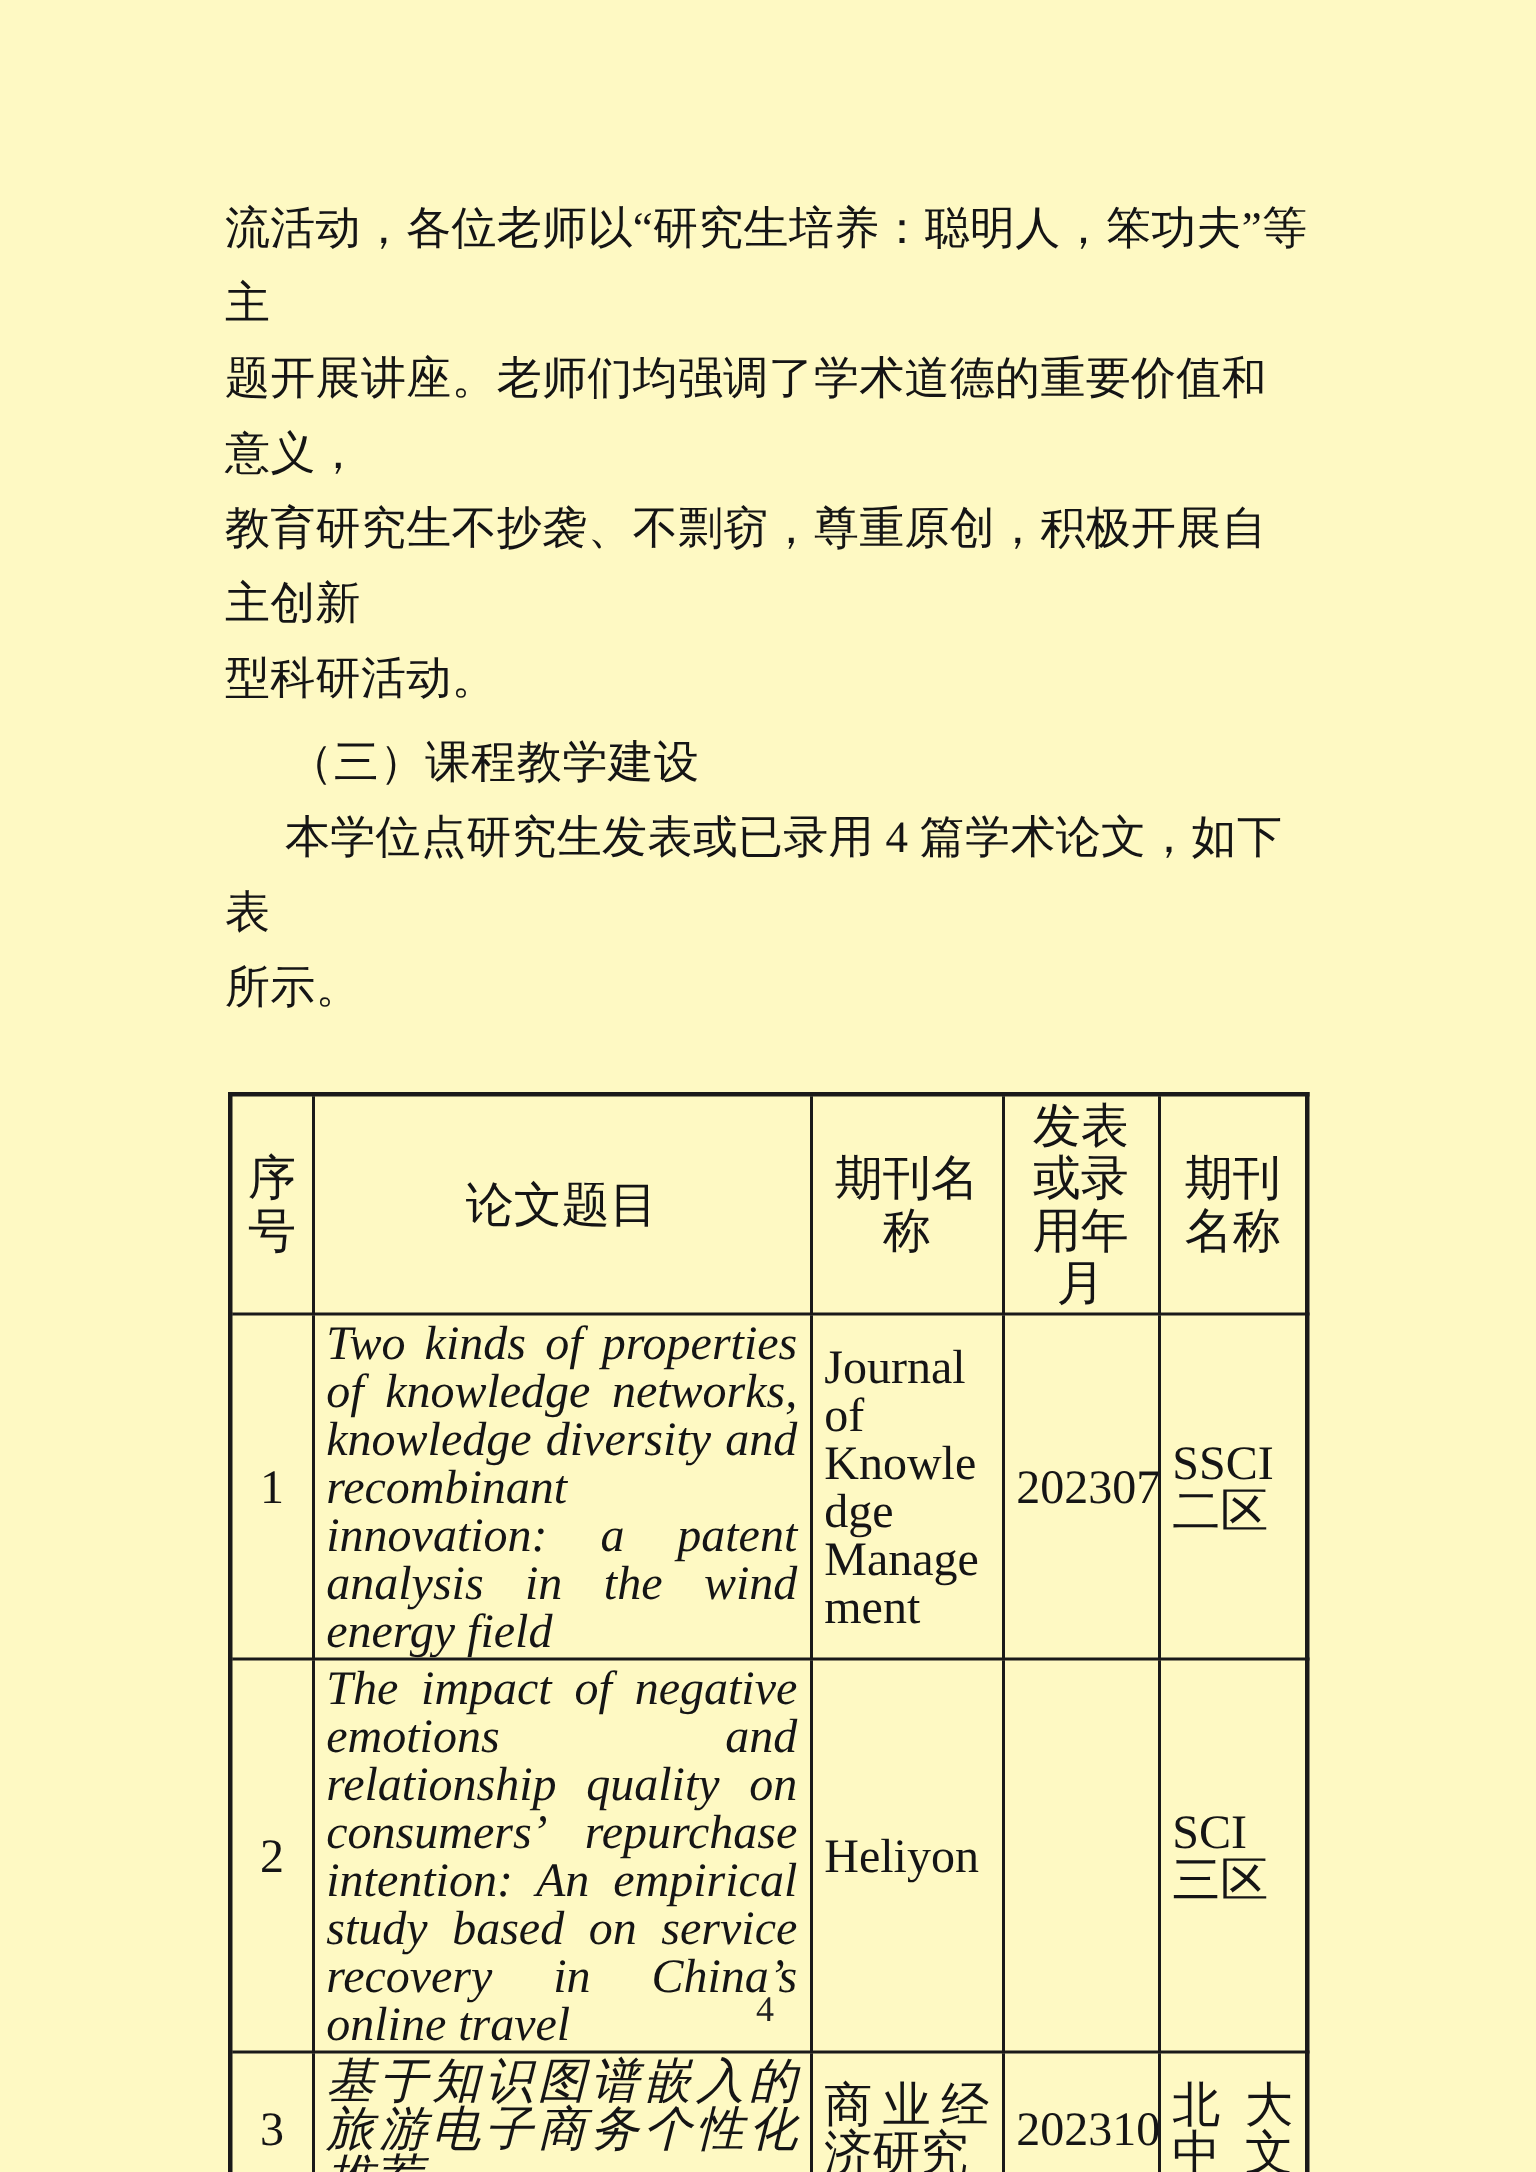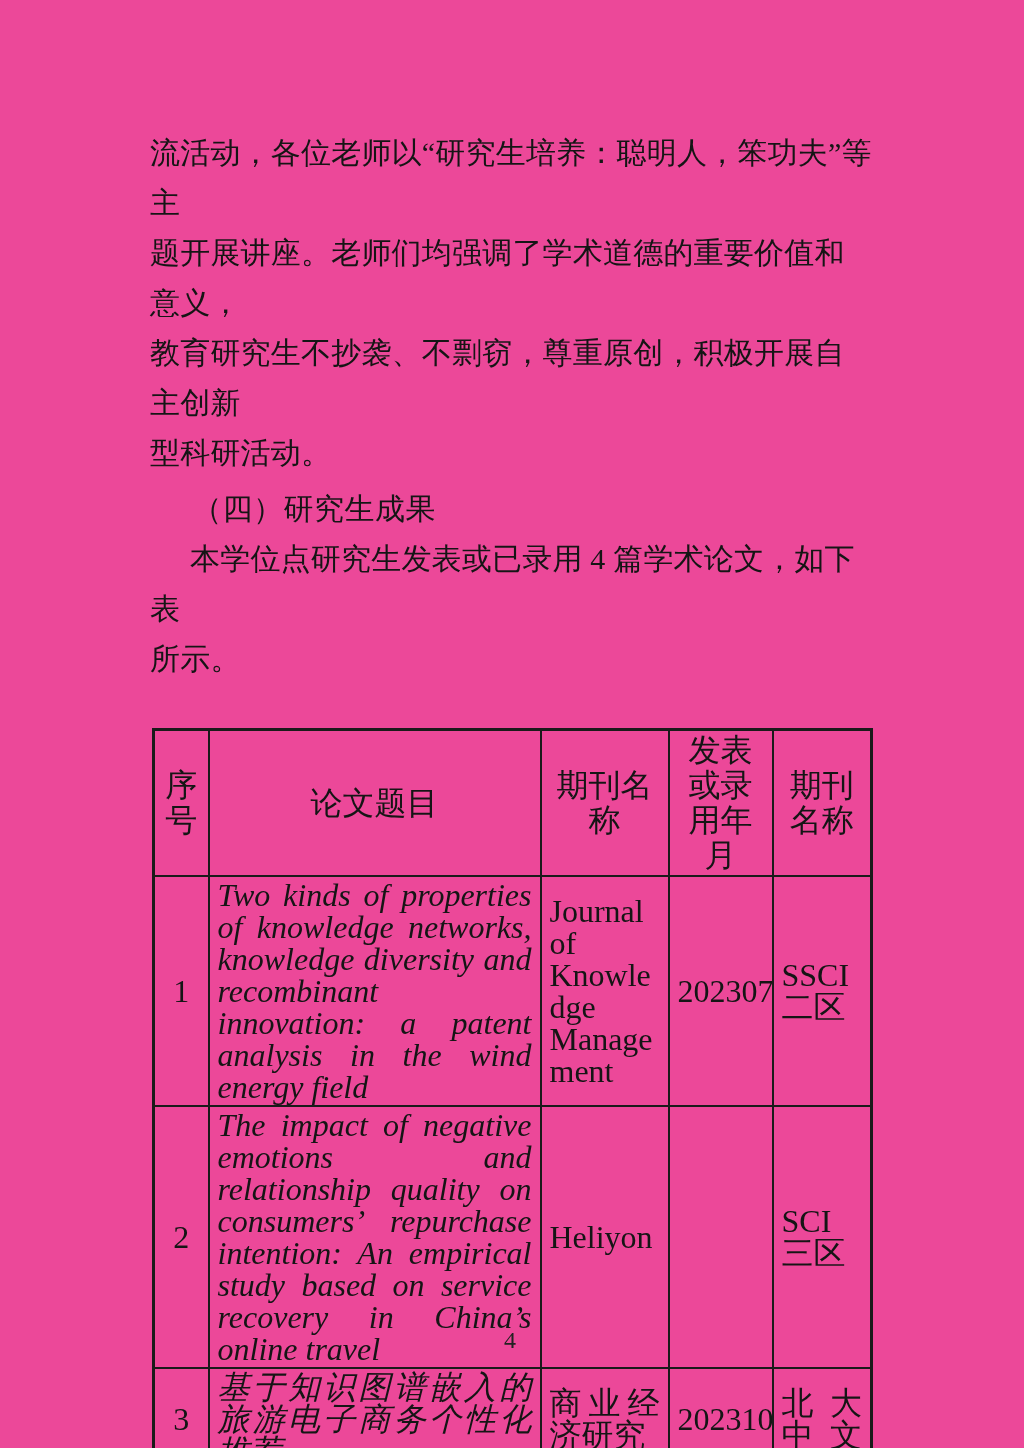--- a/index.html
+++ b/index.html
@@ -11,21 +11,21 @@
     width: 1024px;
     height: 1448px;
     position: relative;
     font-family: "Liberation Serif", "DejaVu Serif", serif;
     color: #151515;
     overflow: hidden;
   }
   .page {
     position: absolute;
     inset: 0;
-    background: #ec4899;
+    background: #fef9c3;
   }
   
   .body-text {
     position: absolute;
     left: 150px;
     top: 128px;
     width: 724px;
     font-size: 30px;
     line-height: 50px;
     text-align: left;
@@ -105,21 +105,21 @@
 </head>
 <body>
 
 <div class="page">
 
   <div class="body-text">
     <p class="para">流活动，各位老师以“研究生培养：聪明人，笨功夫”等主
 题开展讲座。老师们均强调了学术道德的重要价值和意义，
 教育研究生不抄袭、不剽窃，尊重原创，积极开展自主创新
 型科研活动。</p>
-    <p class="heading">（四）研究生成果</p>
+    <p class="heading">（三）课程教学建设</p>
     <p class="para indent">本学位点研究生发表或已录用 4 篇学术论文，如下表
 所示。</p>
   </div>
 
   <table class="papers">
     <colgroup>
       <col style="width:55px">
       <col style="width:332px">
       <col style="width:128px">
       <col style="width:104px">

